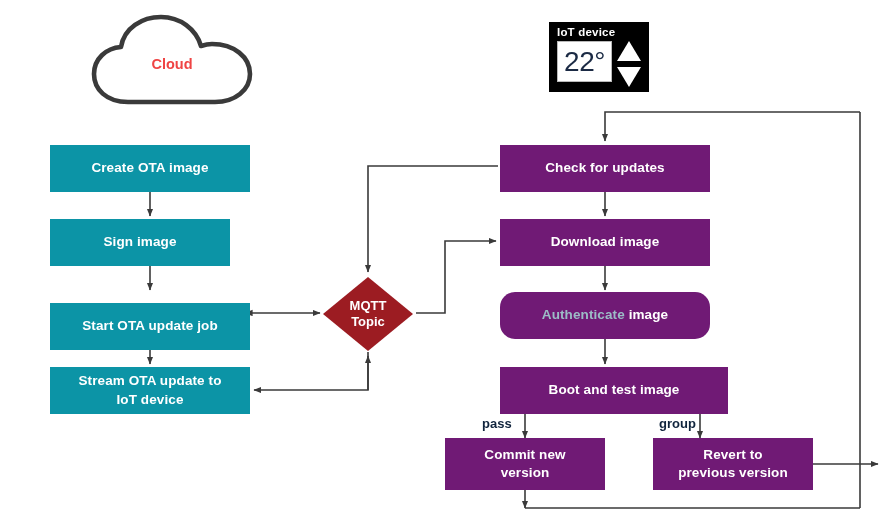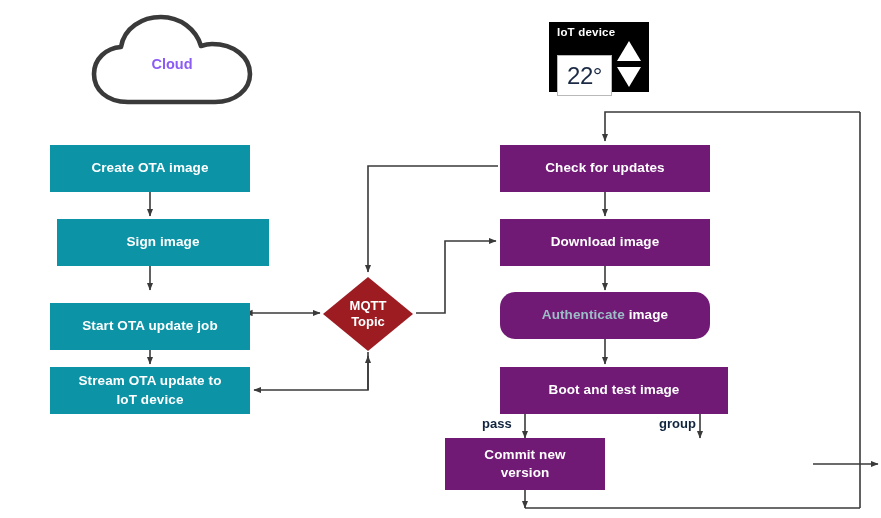--- a/index.html
+++ b/index.html
@@ -57,21 +57,21 @@
   }
   #cloud-label {
     position: absolute;
     left: 88px;
     top: 14px;
     width: 168px;
     height: 100px;
     display: flex;
     align-items: center;
     justify-content: center;
-    color: #8b5cf6;
+    color: #ef4444;
     font-weight: bold;
     font-size: 14.5px;
   }
 
   
   #iot-device {
     position: absolute;
     left: 549px;
     top: 22px;
     width: 100px;
@@ -83,31 +83,31 @@
     left: 8px;
     top: 4px;
     color: #ffffff;
     font-weight: bold;
     font-size: 11.5px;
     letter-spacing: .2px;
   }
   #iot-screen {
     position: absolute;
     left: 8px;
-    top: 33px;
+    top: 19px;
     width: 55px;
     height: 41px;
     background: #ffffff;
     border: 1px solid #b9b9b9;
     box-sizing: border-box;
     display: flex;
     align-items: center;
     justify-content: center;
     color: #1b2a44;
-    font-size: 24px;
+    font-size: 28px;
     font-weight: normal;
     letter-spacing: -.5px;
   }
   #iot-arrows {
     position: absolute;
     left: 67px;
     top: 18px;
     width: 26px;
     height: 48px;
   }
@@ -222,21 +222,21 @@
     <svg id="iot-arrows" viewBox="0 0 26 48" width="26" height="48">
       <polygon points="13,1 25,21 1,21" fill="#ffffff"></polygon>
       <polygon points="13,47 25,27 1,27" fill="#ffffff"></polygon>
     </svg>
   </div>
 
   <div class="box cloudside" style="left:50px; top:145px; width:200px; height:47px;">
     <span>Create OTA image</span>
   </div>
 
-  <div class="box cloudside" style="left:57px; top:219px; width:212px; height:47px;">
+  <div class="box cloudside" style="left:50px; top:219px; width:180px; height:47px;">
     <span>Sign image</span>
   </div>
 
   <div class="box cloudside" style="left:50px; top:303px; width:200px; height:47px;">
     <span>
       <span>Start OTA update job</span><br>
     </span>
   </div>
 
   <div class="box cloudside" style="left:50px; top:367px; width:200px; height:47px;">
@@ -275,14 +275,20 @@
   <div class="branch-label" style="left:482px; top:416px;">pass</div>
   <div class="branch-label" style="left:659px; top:416px;">group</div>
 
   <div class="box deviceside" style="left:445px; top:438px; width:160px; height:52px;">
     <span>
       <span>Commit new</span><br>
       <span>version</span>
     </span>
   </div>
 
+  <div class="box deviceside" style="left:653px; top:438px; width:160px; height:52px;">
+    <span>
+      <span>Revert to</span><br>
+      <span>previous version</span>
+    </span>
+  </div>
 
 </div>
 
 </body></html>

